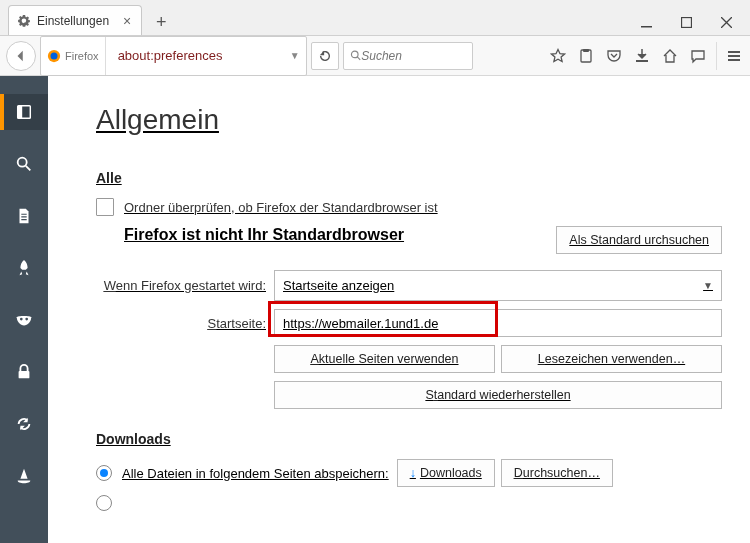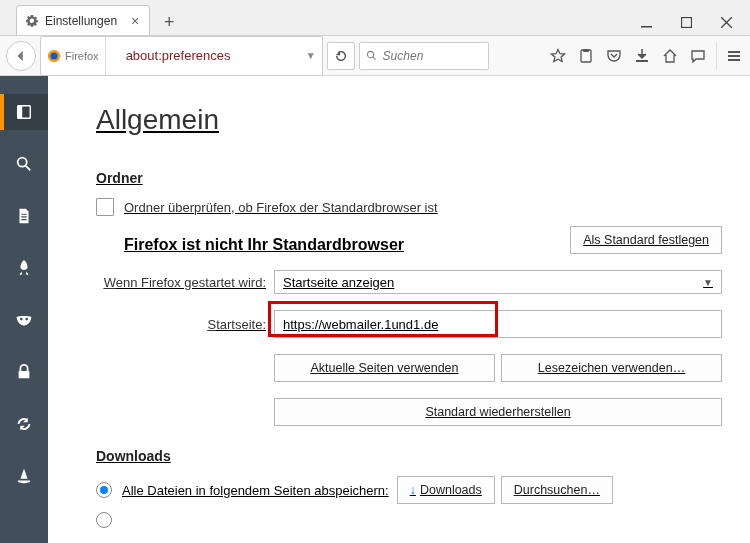--- a/index.html
+++ b/index.html
@@ -1,37 +1,37 @@
 <!DOCTYPE html>
 <html><head>
 <meta charset="utf-8">
 <style>
   * { box-sizing: border-box; margin: 0; padding: 0; font-family: "Segoe UI", Tahoma, sans-serif; }
   html, body { width: 750px; height: 543px; overflow: hidden; background:#fff; }
 
   
   .titlebar { height: 36px; background:#f0f0f0; display:flex; align-items:flex-end; justify-content:space-between; border-bottom:1px solid #d0d0d0; }
-  .tabstrip { display:flex; align-items:flex-end; padding-left:16px; height:100%;text-align:center; }
+  .tabstrip { display:flex; align-items:flex-end; padding-left:8px; height:100%;text-align:center; }
   .tab { display:flex; align-items:center; height:30px; padding:0 10px 0 8px; background:#fefefe; border:1px solid #c8c8c8; border-bottom:none; border-radius:4px 4px 0 0; gap:6px; font-size:12px; color:#333; position:relative; }
   .tab .fav { width:14px; height:14px; }
   .tab .close { font-size:14px; color:#666; margin-left:8px; cursor:pointer; }
   .newtab { width:26px; height:26px; display:flex; align-items:center; justify-content:center; color:#555; font-size:18px; margin-left:6px; cursor:pointer; }
   .win-controls { display:flex; align-items:flex-start; margin-right:4px; margin-top:2px;}
   .win-btn { width:40px; height:26px; display:flex; align-items:center; justify-content:center; color:#444; font-size:12px; cursor:pointer; }
   .win-btn svg{width:11px;height:11px;}
 
   
   .navbar { height:40px; background:#f8f8f8; border-bottom:1px solid #d8d8d8; display:flex; align-items:center; padding:0 6px; gap:4px; }
   .nav-back { width:30px; height:30px; border:1px solid #ccc; border-radius:50%; display:flex; align-items:center; justify-content:center; background:#fff; cursor:pointer; }
-  .identity { display:flex; align-items:center; gap:12px; height:40px; border:1px solid #ccc; background:#fff; border-radius:2px; }
+  .identity { display:flex; align-items:center; gap:4px; height:40px; border:1px solid #ccc; background:#fff; border-radius:2px; }
   .identity .fx { display:flex; align-items:center; gap:4px; padding:0 6px; color:#777; font-size:11px; border-right:1px solid #ddd; height:100%; }
   .identity .url { padding:0 8px; font-size:13px; min-width:170px; color:#7f1d1d; }
   .identity .drop { padding:0 6px; color:#888; font-size:10px; }
   .reload { width:28px; height:28px; border:1px solid #ccc; background:#fff; display:flex; align-items:center;justify-content:center; cursor:pointer; border-radius:2px;}
-  .search { flex:0 0 130px; height:28px; border:1px solid #ccc; background:#fff; display:flex; align-items:center; padding:0 6px; gap:6px; border-radius:2px;}
+  .search { flex:0 0 130px; height:28px; border:1px solid #ccc; background:#fff; display:flex; align-items:center; padding:0 6px; border-radius:2px;}
   .search input { border:none; outline:none; font-size:12px; width:100%; font-style:italic; color:#888; background:transparent;}
   .tool-icons { display:flex; align-items:center; margin-left:auto; }
   .tool-icons .ti { width:28px; height:28px; display:flex; align-items:center; justify-content:center; color:#555; cursor:pointer; }
   .tool-icons .ti svg { width:16px; height:16px; }
   .hamburger { margin-left:4px; border-left:1px solid #ddd; padding-left:6px;}
 
   
   .body { display:flex; height:calc(543px - 36px - 40px);text-decoration:underline; }
   .sidebar { width:48px; background:#424f5a; display:flex; flex-direction:column; align-items:center; padding-top:18px; gap:16px; }
   .sb-item { width:48px; height:36px; display:flex; align-items:center; justify-content:center; color:#fff; cursor:pointer; position:relative;}
@@ -39,28 +39,28 @@
   .sb-item.active { background:#343f48; }
   .sb-item.active::before { content:""; position:absolute; left:0; top:0; bottom:0; width:4px; background:#ff9500; }
 
   .content { flex:1; overflow-y:auto; padding:28px 28px 10px 48px; position:relative; }
   .content h1 { font-size:28px; font-weight:400; color:#333; margin-bottom:34px; }
   .section-h { font-weight:bold; font-size:14px; margin-bottom:12px; color:#222;}
   .row { display:flex; align-items:center; margin-bottom:10px; font-size:13px; color:#333; }
   .checkbox { width:18px; height:18px; border:1px solid #999; margin-right:10px; border-radius:1px; background:#fff; cursor:pointer; flex-shrink:0;}
   .radio { width:16px; height:16px; border:1px solid #888; border-radius:50%; margin-right:10px; cursor:pointer; flex-shrink:0; display:flex;align-items:center;justify-content:center;}
   .radio.sel::after{ content:""; width:8px;height:8px;border-radius:50%; background:#0a84ff;}
-  .std-row { display:flex; align-items:flex-end; justify-content:space-between; margin-bottom:16px; margin-left:28px;}
+  .std-row { display:flex; align-items:flex-start; justify-content:space-between; margin-bottom:16px; margin-left:28px;}
   .bold { font-weight:bold; }
   .btn { height:28px; padding:0 12px; background:#fdfdfd; border:1px solid #b8b8b8; font-size:12.5px; color:#222; cursor:pointer; display:inline-flex; align-items:center; justify-content:center;}
   .field-label { font-size:13px; color:#333; text-align:right; }
-  .select { flex:1; height:24px; border:1px solid #b8b8b8; background:#fff; display:flex; align-items:center; justify-content:space-between; padding:0 8px; font-size:13px; cursor:pointer;}
+  .select { flex:1; height:31px; border:1px solid #b8b8b8; background:#fff; display:flex; align-items:center; justify-content:space-between; padding:0 8px; font-size:13px; cursor:pointer;}
   .select .arr{ font-size:10px; color:#555;}
   .input { flex:1; height:28px; border:1px solid #b8b8b8; padding:12px 8px; font-size:13px; outline:none; background:#fff;}
-  .grid { display:grid; grid-template-columns:170px 1fr; gap:16px 8px; align-items:center; margin-bottom:6px;}
+  .grid { display:grid; grid-template-columns:170px 1fr; gap:8px 8px; align-items:center; margin-bottom:6px;}
   .btn-row { display:flex; gap:6px; }
   .highlight { position:absolute; border:3px solid #d40000; pointer-events:none; }
   .downloads-h { margin-top:22px; }
   .dl-row { display:flex; align-items:center; margin-bottom:8px; font-size:13px; padding-left:0px;}
   .dl-btns { display:flex; gap:6px; margin-left:8px;}
   .icon-down{ color:#0a84ff; font-weight:bold; margin-right:4px;}
   u.ak{ text-decoration:underline; }
 </style>
 </head>
 <body>
@@ -215,30 +215,30 @@
     <div class="sb-item">
         <svg viewBox="0 0 20 20">
           <path fill="#fff" d="M10 2l4 11H6zM3 15h14c0 2-3 3-7 3s-7-1-7-3z"></path>
         </svg>
       </div>
   </div>
 
   <div class="content">
     <h1>Allgemein</h1>
 
-    <div class="section-h">Ordner</div>
+    <div class="section-h">Alle</div>
 
     <div class="row">
       <div class="checkbox"></div>
       <span>Ordner überprüfen, ob Firefox der Standardbrowser ist</span>
     </div>
 
     <div class="std-row">
       <span class="bold">Firefox ist nicht Ihr Standardbrowser</span>
-      <button class="btn">Als Standard festlegen</button>
+      <button class="btn">Als Standard urchsuchen</button>
     </div>
 
     <div class="grid">
       <span class="field-label"><u class="ak">W</u>enn Firefox gestartet wird:</span>
       <div class="select">
         <span>Startseite anzeigen</span>
         <span class="arr">▼</span>
       </div>
 
       <span class="field-label"><u class="ak">S</u>tartseite:</span>

